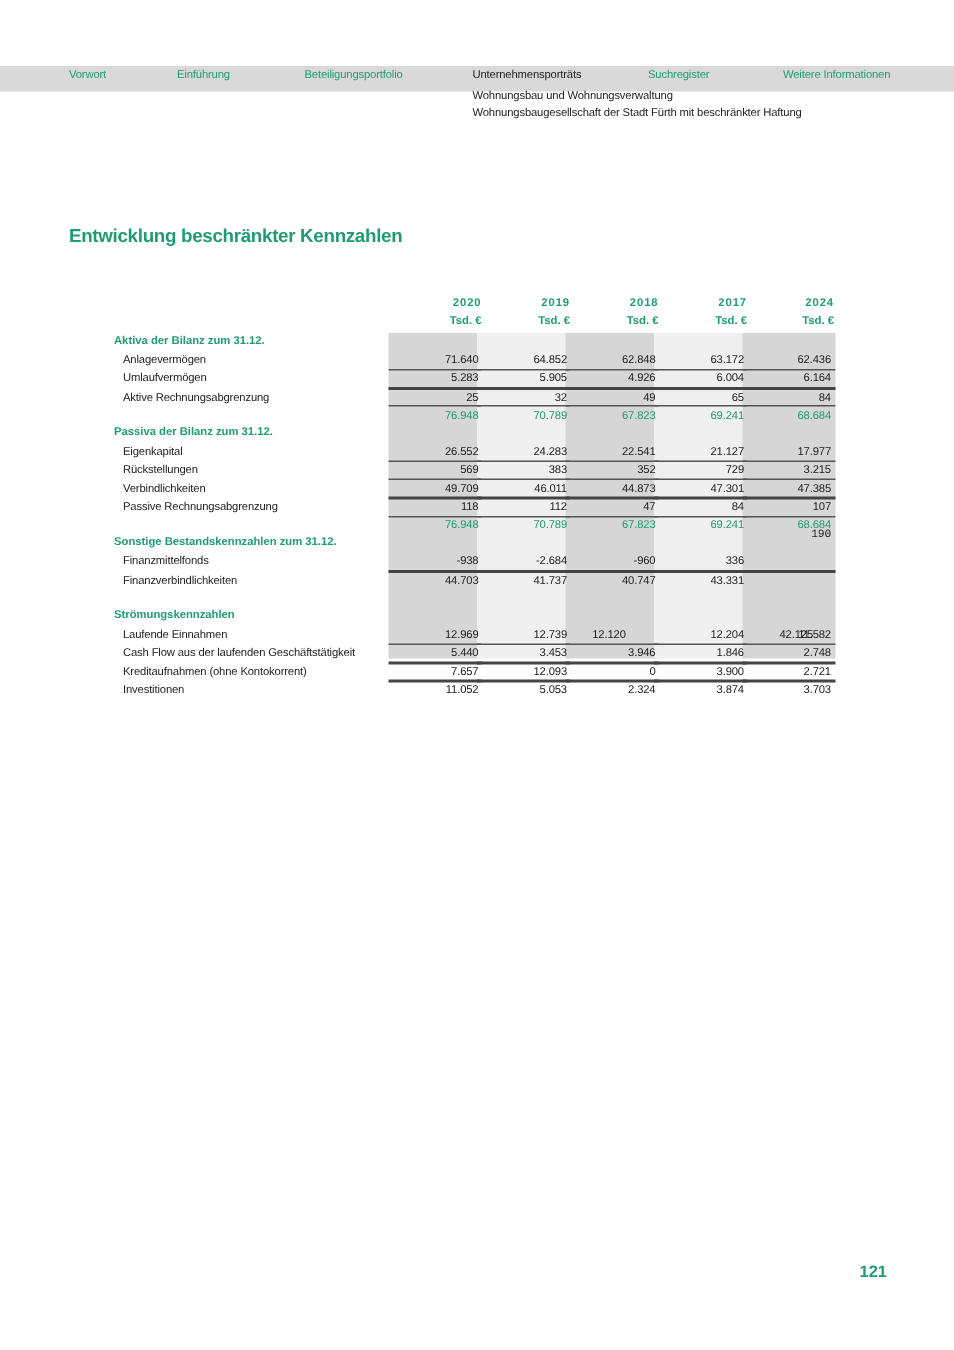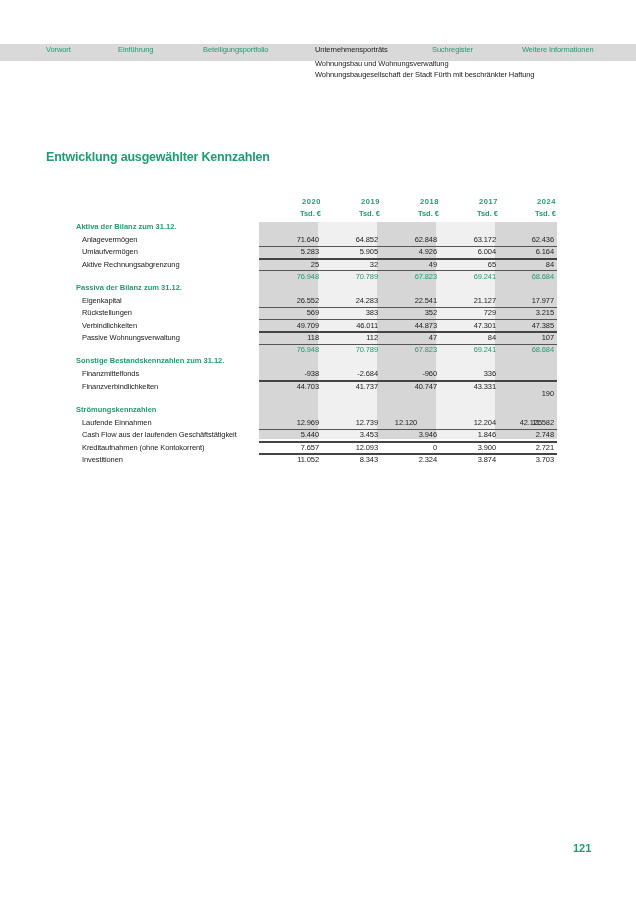--- a/index.html
+++ b/index.html
@@ -59,21 +59,21 @@
   <span class="nav-item" style="left:118px">Einführung</span>
   <span class="nav-item" style="left:203px">Beteiligungsportfolio</span>
   <span class="nav-item active" style="left:315px">Unternehmensporträts</span>
   <span class="nav-item" style="left:432px">Suchregister</span>
   <span class="nav-item" style="left:522px">Weitere Informationen</span>
 </div>
 
 <div class="subtitle" style="top:59px">Wohnungsbau und Wohnungsverwaltung</div>
 <div class="subtitle" style="top:70px">Wohnungsbaugesellschaft der Stadt Fürth mit beschränkter Haftung</div>
 
-<div class="page-title">Entwicklung ausgewählter Kennzahlen</div>
+<div class="page-title">Entwicklung beschränkter Kennzahlen</div>
 
 <div id="table">
     <div class="colbg dark" style="left: 259px; width: 62px;"></div>
     <div class="colbg light" style="left: 318px; width: 62px;"></div>
     <div class="colbg dark" style="left: 377px; width: 62px;"></div>
     <div class="colbg light" style="left: 436px; width: 62px;"></div>
     <div class="colbg dark" style="left: 495px; width: 62px;"></div>
     <div class="yr" style="left: 251px; top: 197px;">2020</div>
     <div class="unit" style="left: 251px; top: 209px;">Tsd. €</div>
     <div class="yr" style="left: 310px; top: 197px;">2019</div>
@@ -150,21 +150,21 @@
     <div class="cell" style="left: 257px; top: 319.6px;">49.709</div>
     <div class="hline thick" style="left: 259px; width: 62px; top: 331.3px;"></div>
     <div class="cell" style="left: 316px; top: 319.6px;">46.011</div>
     <div class="hline thick" style="left: 318px; width: 62px; top: 331.3px;"></div>
     <div class="cell" style="left: 375px; top: 319.6px;">44.873</div>
     <div class="hline thick" style="left: 377px; width: 62px; top: 331.3px;"></div>
     <div class="cell" style="left: 434px; top: 319.6px;">47.301</div>
     <div class="hline thick" style="left: 436px; width: 62px; top: 331.3px;"></div>
     <div class="cell" style="left: 492px; top: 319.6px;">47.385</div>
     <div class="hline thick" style="left: 495px; width: 62px; top: 331.3px;"></div>
-    <div class="label" style="top: 332.8px;">Passive Wohnungsverwaltung</div>
+    <div class="label" style="top: 332.8px;">Passive Rechnungsabgrenzung</div>
     <div class="cell" style="left: 257px; top: 331.8px;">118</div>
     <div class="hline" style="left: 259px; width: 62px; top: 343.5px;"></div>
     <div class="cell" style="left: 316px; top: 331.8px;">112</div>
     <div class="hline" style="left: 318px; width: 62px; top: 343.5px;"></div>
     <div class="cell" style="left: 375px; top: 331.8px;">47</div>
     <div class="hline" style="left: 377px; width: 62px; top: 343.5px;"></div>
     <div class="cell" style="left: 434px; top: 331.8px;">84</div>
     <div class="hline" style="left: 436px; width: 62px; top: 343.5px;"></div>
     <div class="cell" style="left: 492px; top: 331.8px;">107</div>
     <div class="hline" style="left: 495px; width: 62px; top: 343.5px;"></div>
@@ -176,21 +176,21 @@
     <div class="section" style="top: 356.2px;">Sonstige Bestandskennzahlen zum 31.12.</div>
     <div class="label" style="top: 369.4px;">Finanzmittelfonds</div>
     <div class="cell" style="left: 257px; top: 368.4px;">-938</div>
     <div class="hline thick" style="left: 259px; width: 62px; top: 380.1px;"></div>
     <div class="cell" style="left: 316px; top: 368.4px;">-2.684</div>
     <div class="hline thick" style="left: 318px; width: 62px; top: 380.1px;"></div>
     <div class="cell" style="left: 375px; top: 368.4px;">-960</div>
     <div class="hline thick" style="left: 377px; width: 62px; top: 380.1px;"></div>
     <div class="cell" style="left: 434px; top: 368.4px;">336</div>
     <div class="hline thick" style="left: 436px; width: 62px; top: 380.1px;"></div>
-    <div class="cell" style="left: 492px; top: 388px;">190</div>
+    <div class="cell" style="left: 492px; top: 352px; font-family: Liberation Mono, monospace;">190</div>
     <div class="hline thick" style="left: 495px; width: 62px; top: 380.1px;"></div>
     <div class="label" style="top: 381.6px;">Finanzverbindlichkeiten</div>
     <div class="cell" style="left: 257px; top: 380.6px;">44.703</div>
     <div class="cell" style="left: 316px; top: 380.6px;">41.737</div>
     <div class="cell" style="left: 375px; top: 380.6px;">40.747</div>
     <div class="cell" style="left: 434px; top: 380.6px;">43.331</div>
     <div class="cell" style="left: 480px; top: 380.6px; margin-top: 36px;">42.125</div>
     <div class="section" style="top: 405px;">Strömungskennzahlen</div>
     <div class="label" style="top: 418.2px;">Laufende Einnahmen</div>
     <div class="cell" style="left: 257px; top: 417.2px;">12.969</div>
@@ -220,19 +220,19 @@
     <div class="cell" style="left: 316px; top: 441.6px;">12.093</div>
     <div class="hline thick" style="left: 318px; width: 62px; top: 453.3px;"></div>
     <div class="cell" style="left: 375px; top: 441.6px;">0</div>
     <div class="hline thick" style="left: 377px; width: 62px; top: 453.3px;"></div>
     <div class="cell" style="left: 434px; top: 441.6px;">3.900</div>
     <div class="hline thick" style="left: 436px; width: 62px; top: 453.3px;"></div>
     <div class="cell" style="left: 492px; top: 441.6px;">2.721</div>
     <div class="hline thick" style="left: 495px; width: 62px; top: 453.3px;"></div>
     <div class="label" style="top: 454.8px;">Investitionen</div>
     <div class="cell" style="left: 257px; top: 453.8px;">11.052</div>
-    <div class="cell" style="left: 316px; top: 453.8px;">8.343</div>
+    <div class="cell" style="left: 316px; top: 453.8px;">5.053</div>
     <div class="cell" style="left: 375px; top: 453.8px;">2.324</div>
     <div class="cell" style="left: 434px; top: 453.8px;">3.874</div>
     <div class="cell" style="left: 492px; top: 453.8px;">3.703</div>
   </div>
 
 <div class="page-number">121</div>
 
 </body></html>

